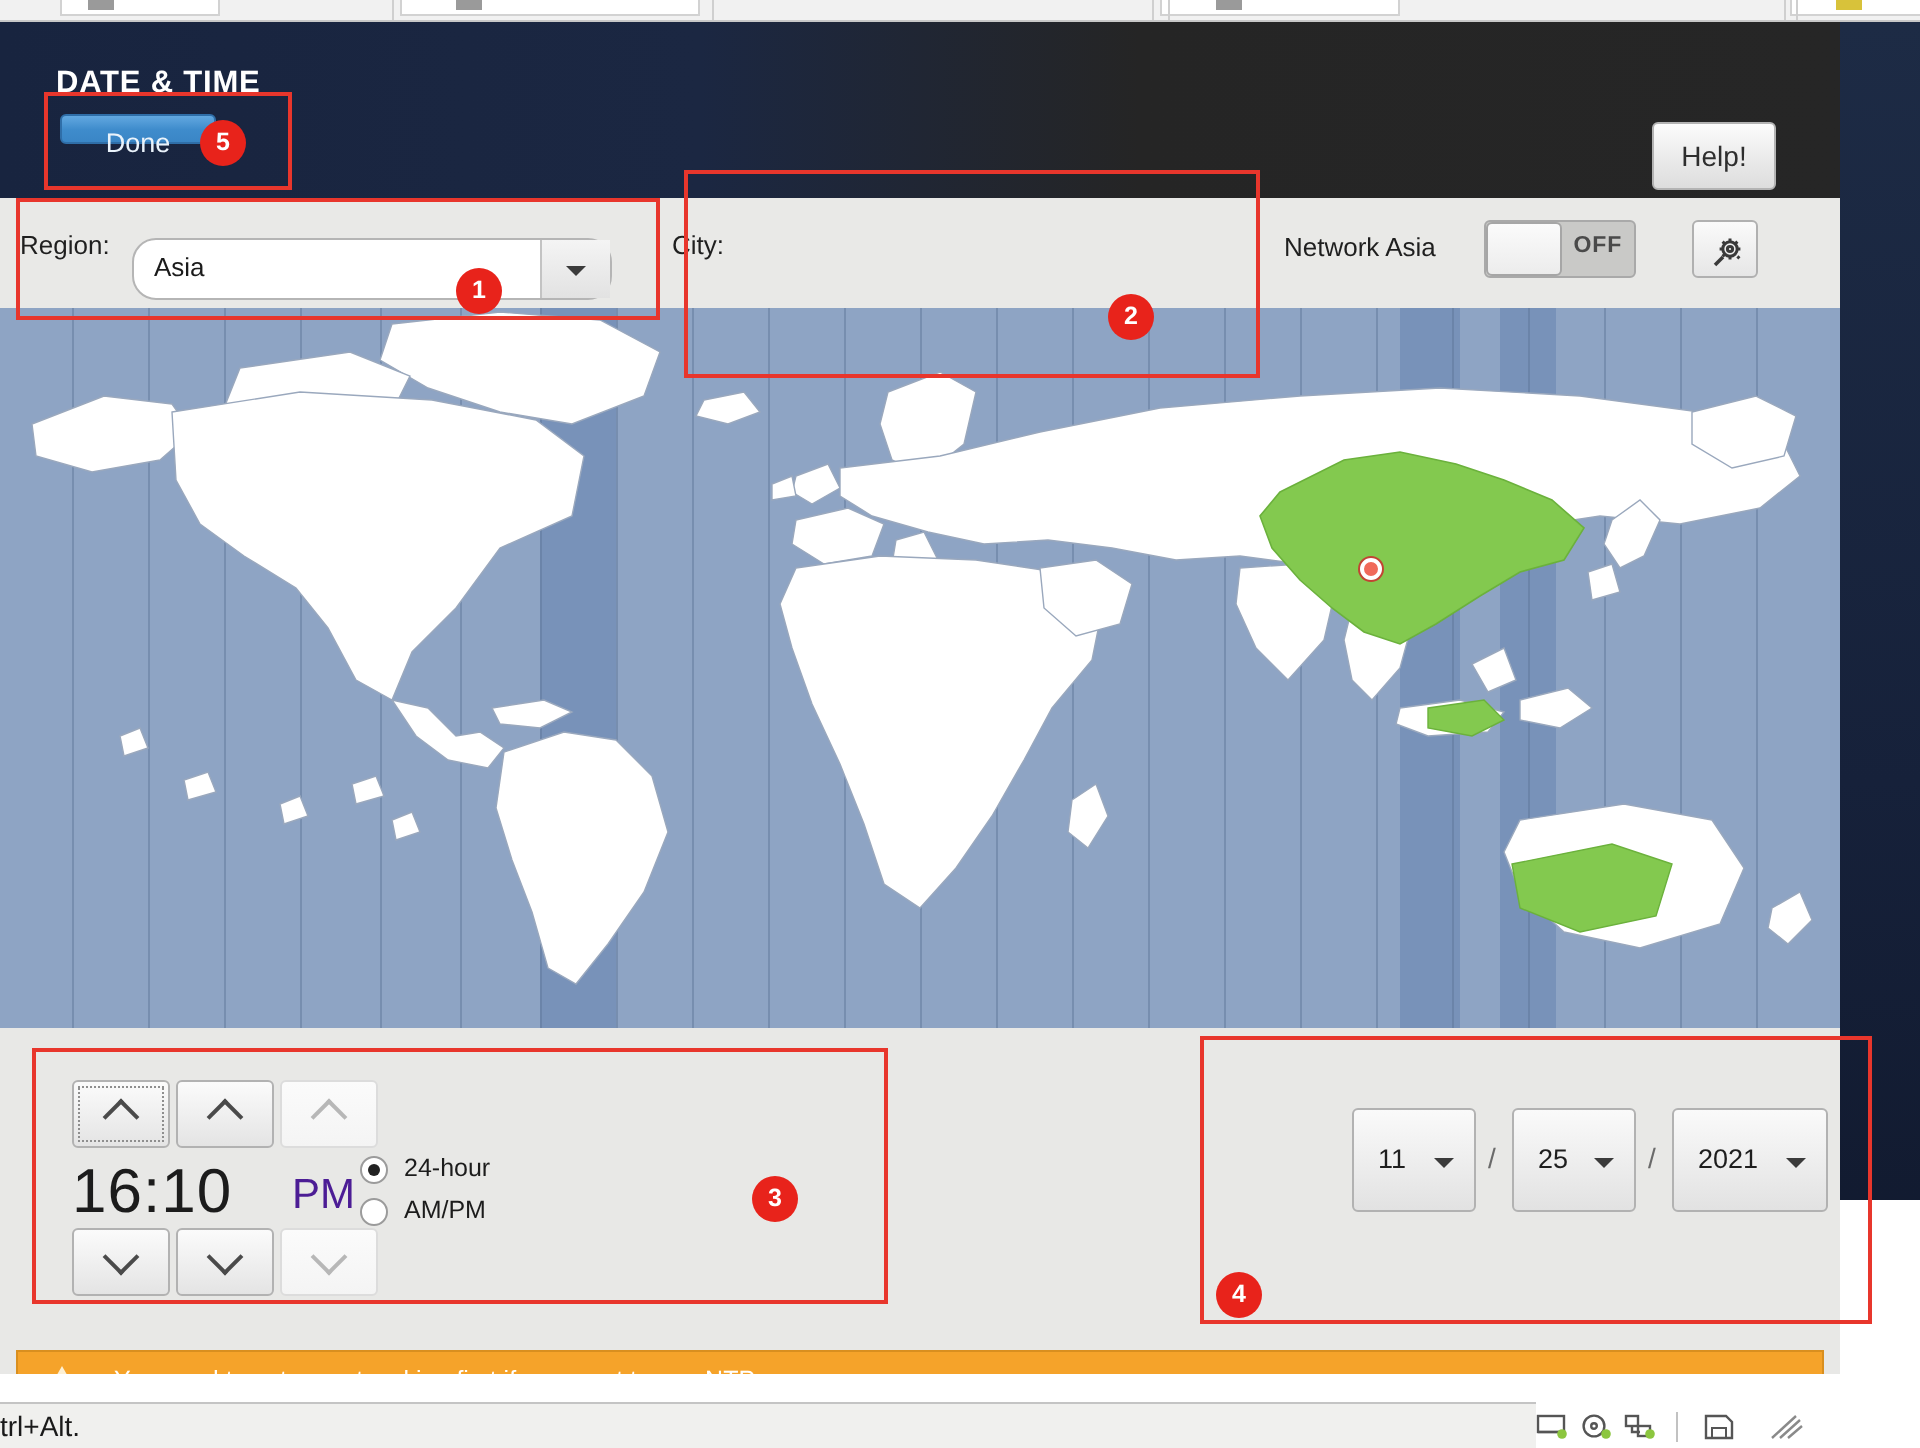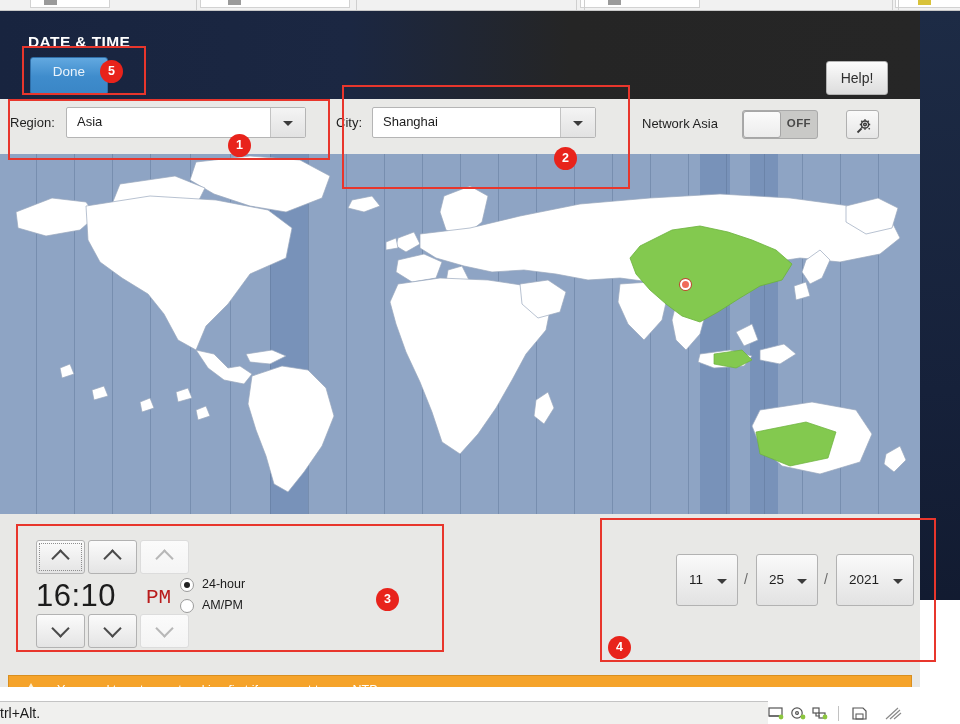--- a/index.html
+++ b/index.html
@@ -48,21 +48,21 @@
   
   .hdr {
     position: relative; width: 920px; height: 88px;
     background: linear-gradient(90deg, #18243f 0%, #1b2742 38%, #252525 62%, #262626 100%);
   }
   .hdr-title {
     position: absolute; left: 28px; top: 22px;
     color: #ffffff; font-size: 15.5px; font-weight: bold; letter-spacing: .4px;
   }
   .done-btn {
-    position: absolute; left: 30px; top: 46px; width: 78px; height: 38px;
+    position: absolute; left: 30px; top: 46px; width: 78px; height: 15px;
     background: linear-gradient(180deg,#62a8e0 0%, #3f8ccc 52%, #3a86c6 100%);
     border: 1px solid #2f6ea8; border-radius: 3px;
     color: #eaf3fb; font-size: 13.5px; line-height: 28px; text-align: center;
     cursor: pointer;
   }
   .inst-title {
     position: absolute; right: 28px; top: 26px;
     color: #d9d9d9; font-size: 14.5px; letter-spacing: 1.1px;
   }
   .kbd-box {
@@ -87,22 +87,22 @@
     font-size: 14px; color: #2e2e2e; line-height: 32px; text-align: center;
     cursor: pointer;
   }
 
   
   .selbar {
     position: relative; width: 920px; height: 55px; background: #e9e9e7;
   }
   .lbl { position: absolute; font-size: 13px; color: #1f1f1f; top: 16px; }
   .combo {
-    position: absolute; top: 8px; height: 31px;
-    background: #ffffff; border: 1px solid #b5b5b5; border-radius: 2px;
+    position: absolute; top: 20px; height: 31px;
+    background: #ffffff; border: 1px solid #b5b5b5; border-radius: 12px;
     cursor: pointer;
   }
   .combo .val {
     position: absolute; left: 10px; top: 6px; font-size: 13px; color: #1b1b1b;
   }
   .combo .arrowbox {
     position: absolute; right: 0; top: 0; width: 35px; height: 29px;
     background: linear-gradient(180deg,#f4f4f4 0%, #e2e2e2 100%);
     border-left: 1px solid #c3c3c3;
   }
@@ -161,21 +161,21 @@
     position: absolute; left: 50%; top: 50%; width: 13px; height: 13px;
     margin-left: -7px; margin-top: -8px;
     border-left: 2.4px solid #4a4a4a; border-top: 2.4px solid #4a4a4a;
   }
   .chev.up { transform: rotate(45deg); margin-top: -5px; }
   .chev.down { transform: rotate(-135deg); margin-top: -9px; }
   .spin.dim .chev { border-color: #b7b7b7; }
   .time-txt {
     position: absolute; font-size: 31px; color: #1c1c1c; letter-spacing: .5px;
   }
-  .ampm-txt { position: absolute; font-size: 21px; color: #b91c1c; font-family: Liberation Mono, monospace; }
+  .ampm-txt { position: absolute; font-size: 21px; color: #4c1d95; }
   .radio-row { position: absolute; font-size: 12.5px; color: #1c1c1c; }
   .radio {
     position: absolute; left: 0; top: 1px; width: 14px; height: 14px;
     border-radius: 50%; background: #ffffff; border: 1px solid #9b9b9b;
   }
   .radio.on::after {
     content: ""; position: absolute; left: 3px; top: 3px;
     width: 6px; height: 6px; border-radius: 50%; background: #222222;
   }
   .radio-lbl { position: absolute; left: 22px; top: 0; white-space: nowrap; }
@@ -269,26 +269,20 @@
 
       <div class="combo" style="left:66px;width:240px">
         <span class="val">Asia</span>
         <span class="arrowbox">
             <i class="caret"></i>
           </span>
       </div>
 
       <span class="lbl" style="left:336px">City:</span>
 
-      <div class="combo" style="left:372px;width:224px">
-        <span class="val">Shanghai</span>
-        <span class="arrowbox">
-            <i class="caret"></i>
-          </span>
-      </div>
 
       <span class="nt-label">Network Asia</span>
 
       <div class="nt-switch">
         <span class="nt-knob"></span>
         <span class="nt-state">OFF</span>
       </div>
 
       <div class="gear-btn">
         <svg width="19" height="19" viewBox="0 0 19 19" style="position:absolute;left:7px;top:5px">

